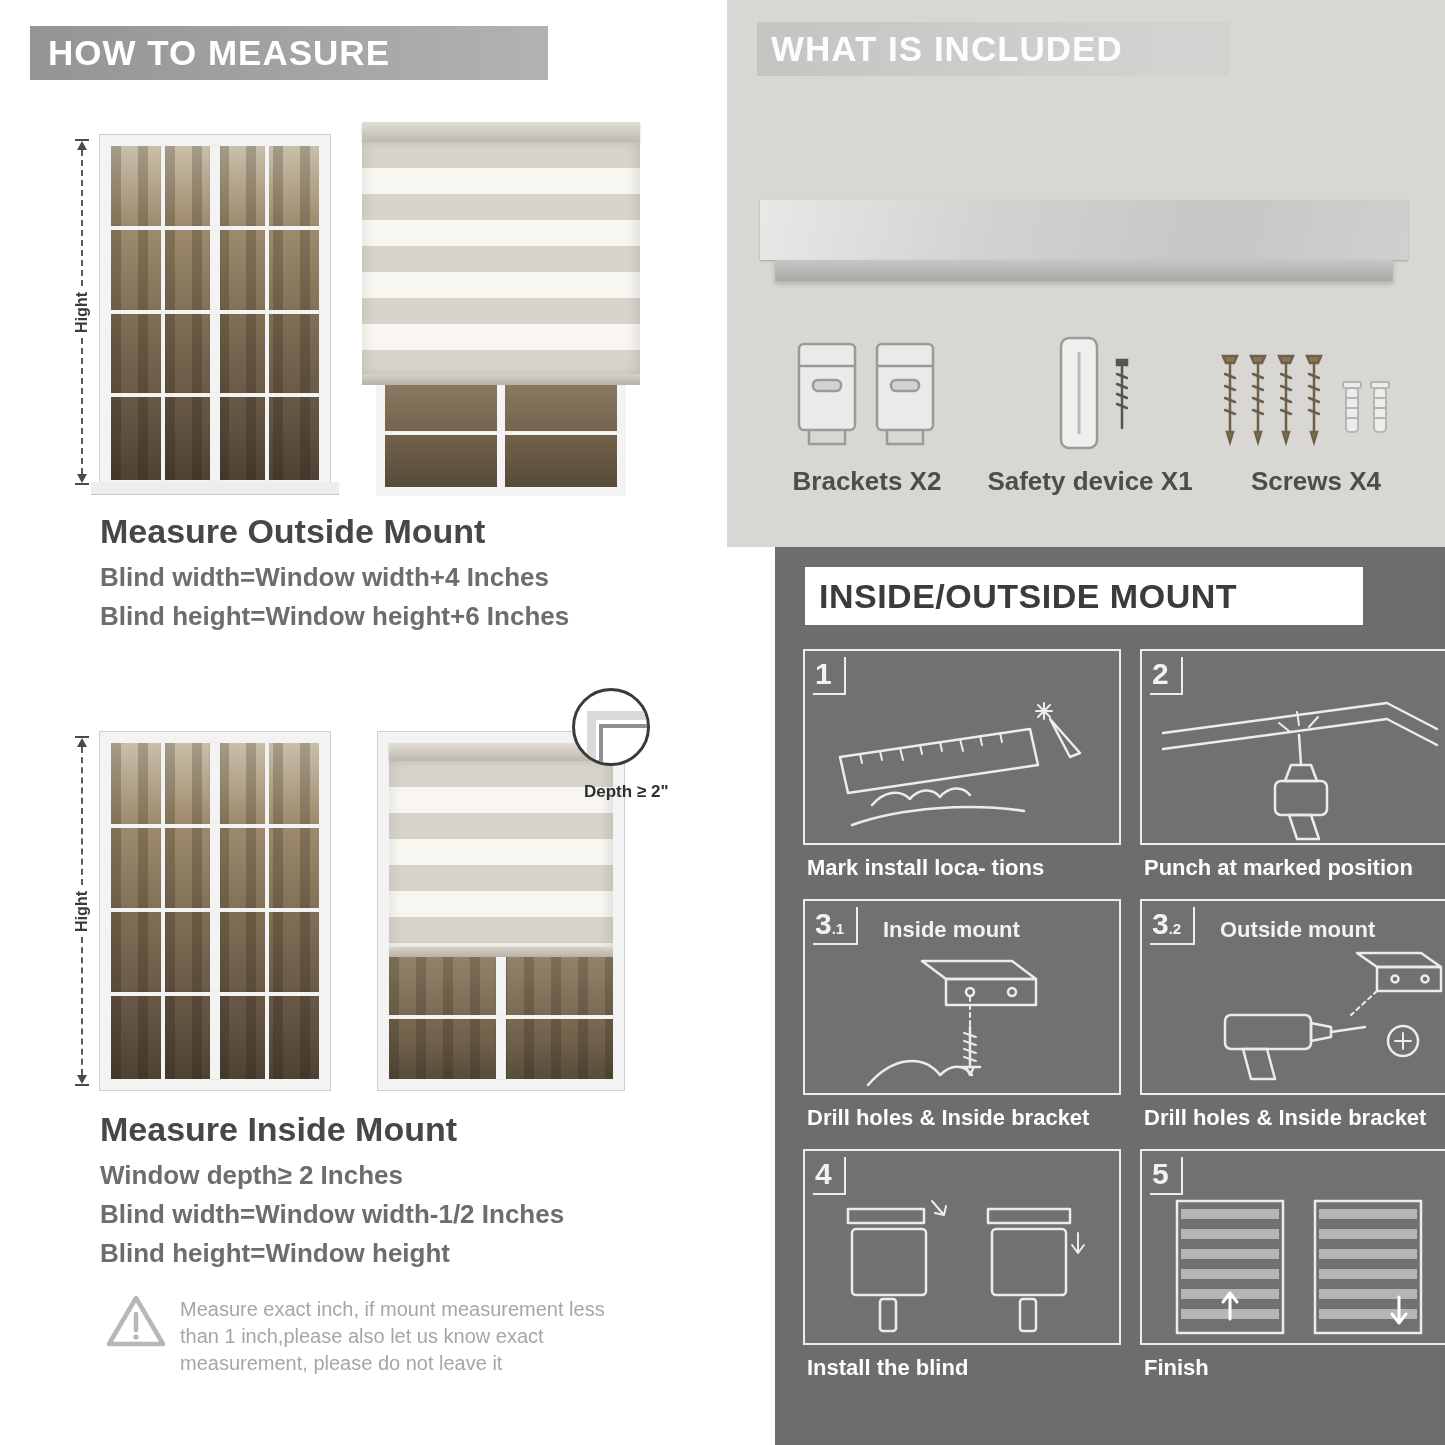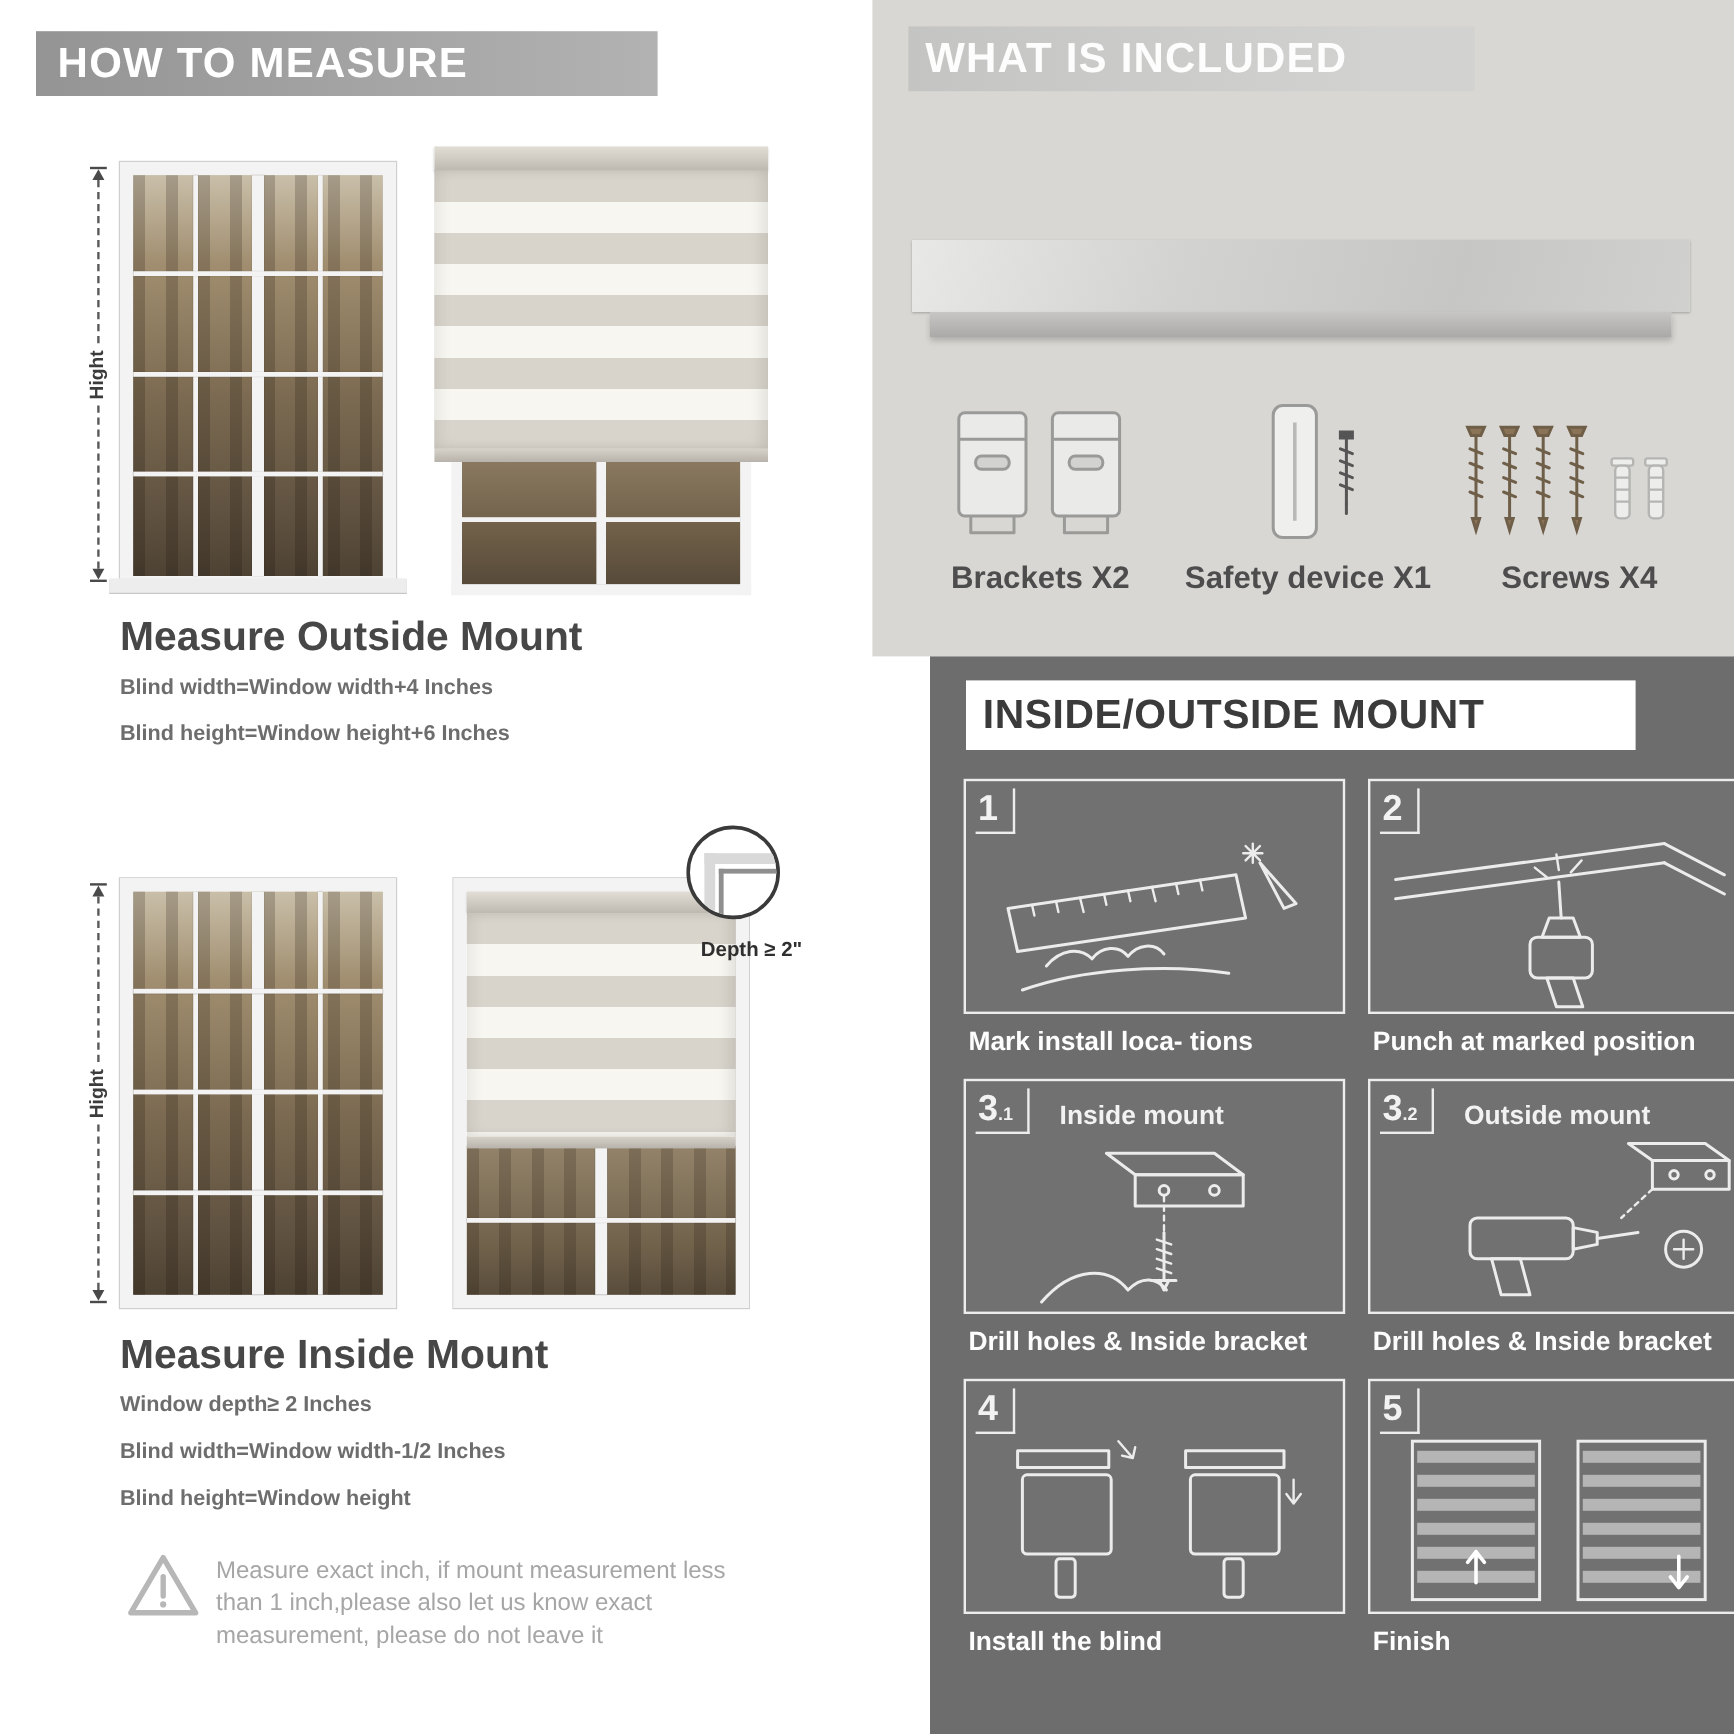--- a/index.html
+++ b/index.html
@@ -58,21 +58,21 @@
       linear-gradient(180deg,#93836a 0%,#6f604a 70%,#584c3b 100%);}
 
   .zoom-circle{position:absolute;border:3px solid #3a3a3a;border-radius:50%;background:#fff;overflow:hidden;box-sizing:border-box;}
   .zoom-corner-outer{position:absolute;left:16%;top:28%;right:-12%;bottom:-12%;
     border-top:9px solid #d9d9d9;border-left:9px solid #d9d9d9;}
   .zoom-corner-inner{position:absolute;left:34%;top:46%;right:-12%;bottom:-12%;
     border-top:4px solid #8f8f8f;border-left:4px solid #8f8f8f;}
   .depth-label{position:absolute;font-size:17px;font-weight:700;color:#2f2f2f;}
 
   .sec-title{position:absolute;font-size:34px;font-weight:700;color:#474747;}
-  .formula{position:absolute;font-size:18px;font-weight:700;color:#6d6d6d;}
+  .formula{position:absolute;font-size:26px;font-weight:700;color:#6d6d6d;}
 
   .warn-text{position:absolute;font-size:20px;line-height:27px;color:#a6a6a6;}
 
   
   .right-top{position:absolute;left:727px;top:0;width:718px;height:547px;background:#d8d7d4;}
   .right-top-header{position:absolute;left:30px;top:22px;width:472px;height:54px;
     background:linear-gradient(90deg,#c4c4c2,#d2d2d0 85%);color:#fdfdfd;font-size:35px;font-weight:700;
     line-height:54px;padding-left:14px;letter-spacing:1px;box-sizing:border-box;}
   .product-label{position:absolute;left:0;top:142px;width:718px;text-align:center;
     font-size:28px;font-weight:700;color:#4d4d4d;}

